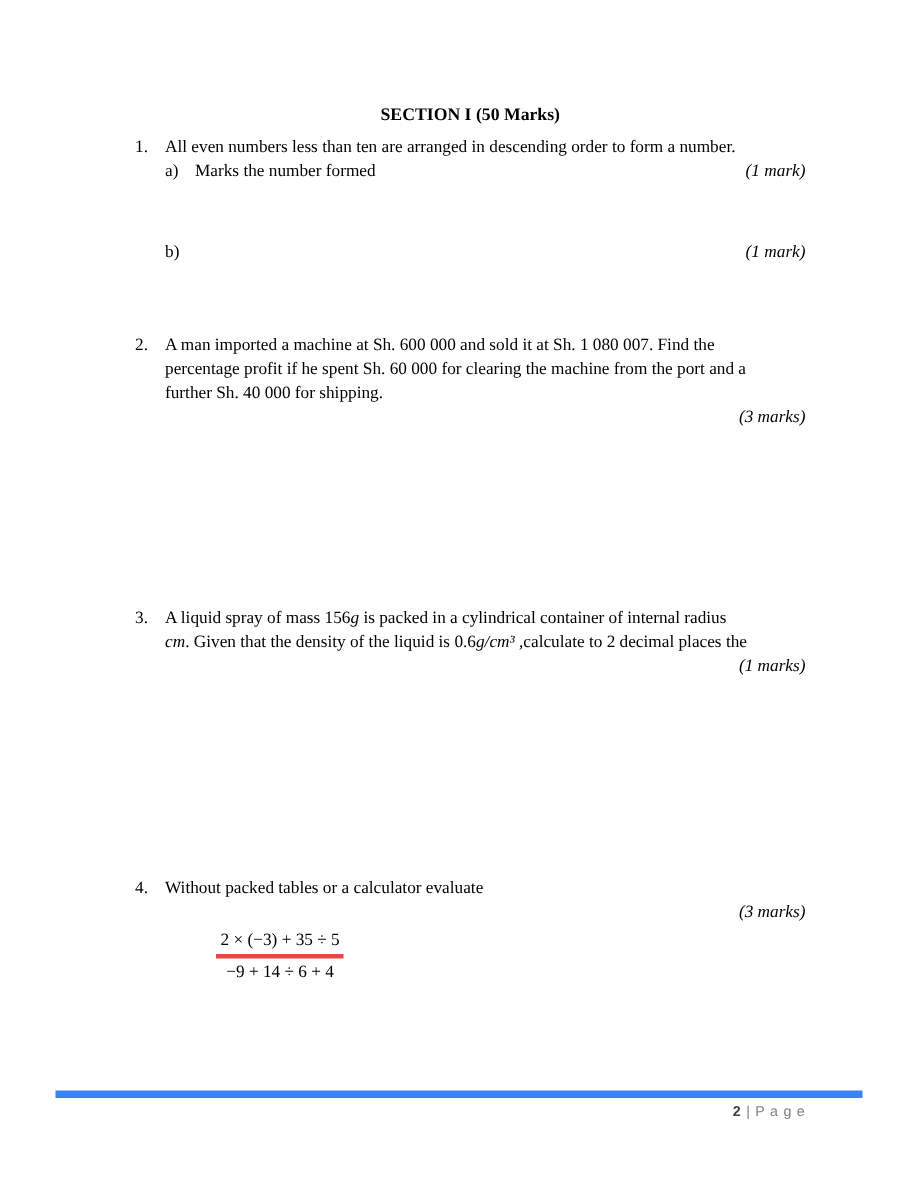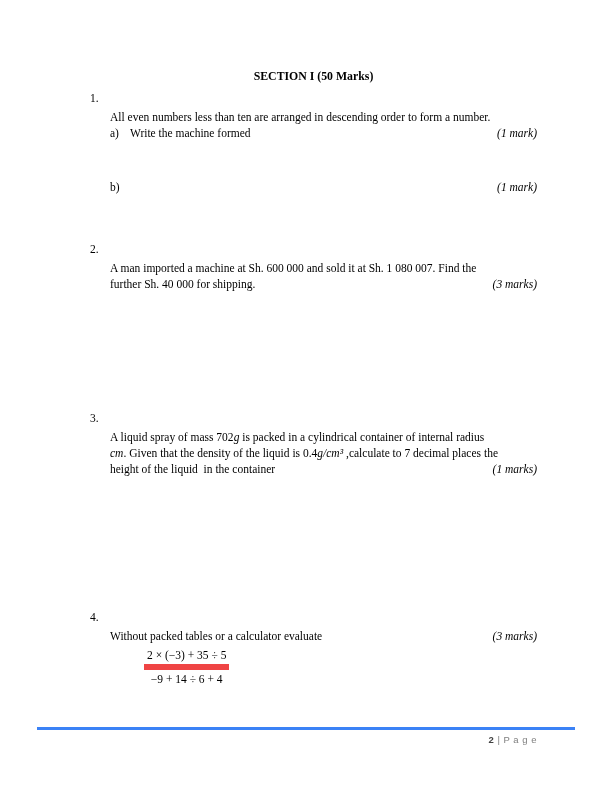--- a/index.html
+++ b/index.html
@@ -7,38 +7,38 @@
   body {
     width:612px; height:792px;
     font-family:"Liberation Serif", serif;
     font-size:11.5px; line-height:16px; color:#000;
   }
   .page { position:relative; width:612px; height:792px; background:#fff; padding-top:68px; overflow:hidden; }
   .content { margin-left:90px; margin-right:75px; }
   .title { font-size:11.8px; font-weight:bold; text-align:center; margin-bottom:6px; }
   .q-row { display:flex; }
   .q-num { width:20px; flex-shrink:0; }
-  .q-body { flex:1; min-width:0;margin-top:19px; }
+  .q-body { flex:1; min-width:0; }
   .nowrap { white-space:nowrap; }
   .pre { white-space:pre-wrap; }
   .part-row { display:flex; }
   .part-label { width:20px; flex-shrink:0; }
   .marks { margin-left:auto; padding-left:8px; white-space:nowrap;font-style:italic; }
-  .flexline { display:flex; }
+  .flexline { display:flex;flex-direction:column; }
   .gap-part-b { margin-top:38px; }
   .q1-block { margin-bottom:46px; }
   .q2-block { margin-bottom:118px; }
   .q3-block { margin-bottom:132px; }
   .it { font-style:italic; }
   .fraction { display:inline-block; margin-left:34px; margin-top:3px; text-align:center; }
-  .fraction .num { padding:0 3px 1px 3px; border-bottom:6px solid #ef4444; }
+  .fraction .num { padding:0 3px 1px 3px; border-bottom:3px solid #ef4444; }
   .fraction .den { padding-top:1px; }
   .footer {
     position:absolute; left:37px; right:37px; top:727px;
-    border-top:3px solid #3b82f6;
+    border-top:5px solid #3b82f6;
     font-family:"Liberation Sans", sans-serif;
     font-size:9.5px; line-height:12px; color:#7f7f7f;
   }
   .footer-inner { text-align:right; padding-top:4px; padding-right:38px; letter-spacing:0.5px; }
   .footer .pnum { font-weight:bold; color:#404040; }
 </style>
 </head>
 <body>
 
 <div class="page">
@@ -46,52 +46,52 @@
 
     <div class="title">SECTION I (50 Marks)</div>
 
     <div class="q1-block">
       <div class="q-row">
         <span class="q-num">1.</span>
         <div class="q-body">
           <div class="nowrap">All even numbers less than ten are arranged in descending order to form a number.</div>
           <div class="part-row">
             <span class="part-label">a)</span>
-            <span class="nowrap">Write the machine formed</span>
+            <span class="nowrap">Marks the number formed</span>
             <span class="marks">(1 mark)</span>
           </div>
           <div class="part-row gap-part-b">
             <span class="part-label">b)</span>
             <span class="marks">(1 mark)</span>
           </div>
         </div>
       </div>
     </div>
 
     <div class="q2-block">
       <div class="q-row">
         <span class="q-num">2.</span>
         <div class="q-body">
           <div class="nowrap">A man imported a machine at Sh. 600 000 and sold it at Sh. 1 080 007. Find the</div>
+          <div class="nowrap">percentage profit if he spent Sh. 60 000 for clearing the machine from the port and a</div>
           <div class="flexline">
             <span class="nowrap">further Sh. 40 000 for shipping.</span>
             <span class="marks">(3 marks)</span>
           </div>
         </div>
       </div>
     </div>
 
     <div class="q3-block">
       <div class="q-row">
         <span class="q-num">3.</span>
         <div class="q-body">
-          <div class="nowrap"><span>A liquid spray of mass 702</span><span class="it">g</span><span> is packed in a cylindrical container of internal radius</span></div>
-          <div class="nowrap"><span class="it">cm</span><span>. Given that the density of the liquid is 0.4</span><span class="it">g/cm³</span><span> ,calculate to 7 decimal places the</span></div>
+          <div class="nowrap"><span>A liquid spray of mass 156</span><span class="it">g</span><span> is packed in a cylindrical container of internal radius</span></div>
+          <div class="nowrap"><span class="it">cm</span><span>. Given that the density of the liquid is 0.6</span><span class="it">g/cm³</span><span> ,calculate to 2 decimal places the</span></div>
           <div class="flexline">
-            <span class="pre">height of the liquid  in the container</span>
             <span class="marks">(1 marks)</span>
           </div>
         </div>
       </div>
     </div>
 
     <div>
       <div class="q-row">
         <span class="q-num">4.</span>
         <div class="q-body">

